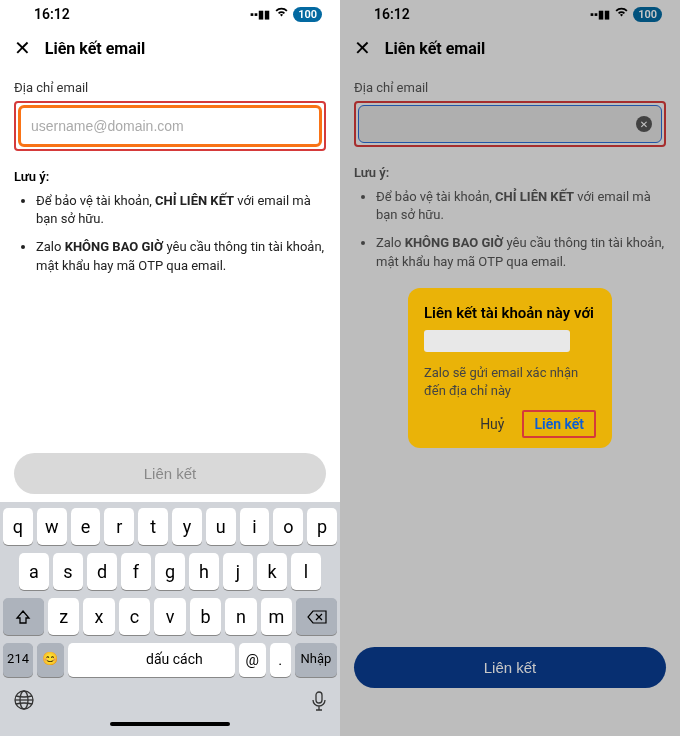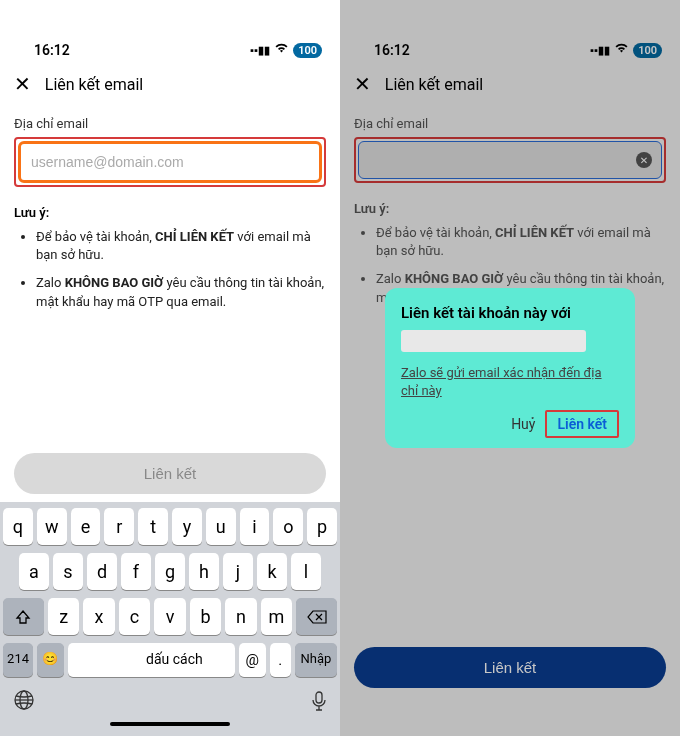--- a/index.html
+++ b/index.html
@@ -1,25 +1,25 @@
 <!DOCTYPE html>
 <html><head>
 <meta charset="utf-8">
 <style>
   * { box-sizing: border-box; margin: 0; padding: 0; }
   body { font-family: -apple-system, BlinkMacSystemFont, "Segoe UI", Roboto, sans-serif; background: #fff; }
   .container { display: flex; width: 680px; height: 736px; }
   .phone { width: 340px; height: 736px; background: #fff; display: flex; flex-direction: column; position: relative; }
   .phone.right { background: #f2f2f2; }
-  .status-bar { display: flex; justify-content: space-between; align-items: center; padding: 6px 18px 4px 34px; font-size: 14px; font-weight: 600; margin-top: 36px; }
+  .status-bar { display: flex; justify-content: space-between; align-items: center; padding: 6px 18px 4px 34px; font-size: 14px; font-weight: 600; }
   .status-icons { display: flex; align-items: center; gap: 4px; font-size: 12px; }
   .battery { display: inline-flex; align-items: center; background: #0369a1; color: #fff; border-radius: 8px; padding: 1px 5px; font-size: 11px; font-weight: 600; }
   .header { display: flex; align-items: center; gap: 14px; padding: 10px 14px; }
   .close-x { font-size: 20px; font-weight: 300; }
-  .header-title { font-size: 16px; font-weight: 400; }
+  .header-title { font-size: 16px; font-weight: 700; }
   .content { padding: 10px 14px 16px 14px; flex: 1; }
   .label { font-size: 13px; color: #333; margin-bottom: 6px; }
   .input-wrap { border: 2.5px solid #d53a3a; border-radius: 4px; padding: 2px; margin-bottom: 18px; }
   .input-field { width: 100%; border: 3px solid #f97316; border-radius: 6px; padding: 10px 10px; font-size: 14px; outline: none; }
   .input-field::placeholder { color: #aaa; }
   .input-wrap.right .input-field { border: 1px solid #2b6cd6; background: #e0e0e0; color: #e0e0e0; padding-right: 30px; }
   .input-wrap.right { position: relative; }
   .clear-x { position: absolute; right: 12px; top: 50%; transform: translateY(-50%); width: 16px; height: 16px; background: #555; border-radius: 50%; color: #fff; font-size: 10px; display: flex; align-items: center; justify-content: center; }
   .note-title { font-size: 13px; font-weight: 600; margin-bottom: 8px; }
   .note-list { list-style: disc; padding-left: 22px; }
@@ -34,25 +34,25 @@
   .key.special { background: #adb3bc; font-size: 13px; }
   .key.space { flex: 4; font-size: 14px; padding-left: 46px; }
   .key.shift, .key.back { flex: 1.3; background: #adb3bc; display: flex; align-items: center; justify-content: center; }
   .kb-bottom { display: flex; justify-content: space-between; align-items: center; padding: 4px 10px 2px 10px; }
   .globe { font-size: 20px; color: #333; }
   .mic { font-size: 18px; color: #333; }
   .home-ind { width: 120px; height: 4px; background: #000; border-radius: 3px; margin: 4px auto 2px auto; }
   .kb-row.row2 { padding: 0 16px; }
   
   .overlay { position: absolute; inset: 0; background: rgba(0,0,0,0.22); display: flex; align-items: center; justify-content: center; }
-  .dialog { background: #5eead4; border-radius: 12px; width: 250px; padding: 16px 16px 10px 16px; }
+  .dialog { background: #eab308; border-radius: 12px; width: 204px; padding: 16px 16px 10px 16px; }
   .dialog-title { font-size: 15px; font-weight: 600; margin-bottom: 8px; }
   .dialog-email { background: #e8e8e8; color: #e8e8e8; height: 22px; border-radius: 3px; margin-bottom: 12px; width: 85%; }
-  .dialog-text { font-size: 13px; color: #444; line-height: 1.4; margin-bottom: 10px; text-decoration: underline; }
-  .dialog-actions { display: flex; justify-content: flex-end; gap: 2px; align-items: flex-start; margin-top: 6px; }
+  .dialog-text { font-size: 13px; color: #444; line-height: 1.4; margin-bottom: 10px; }
+  .dialog-actions { display: flex; justify-content: flex-end; gap: 10px; align-items: flex-start; margin-top: 6px; }
   .dialog-cancel { font-size: 14px; color: #333; padding: 6px 8px; }
   .dialog-link { border: 2.5px solid #d53a3a; padding: 4px 10px; font-size: 14px; font-weight: 600; color: #0a5dd6; border-radius: 2px; }
   .right .content { filter: none; }
   .right .label, .right .note-title, .right .note-list li { color: #555; }
   .sig { font-size: 11px; }
 </style>
 </head>
 <body>
 
 <div class="container">

